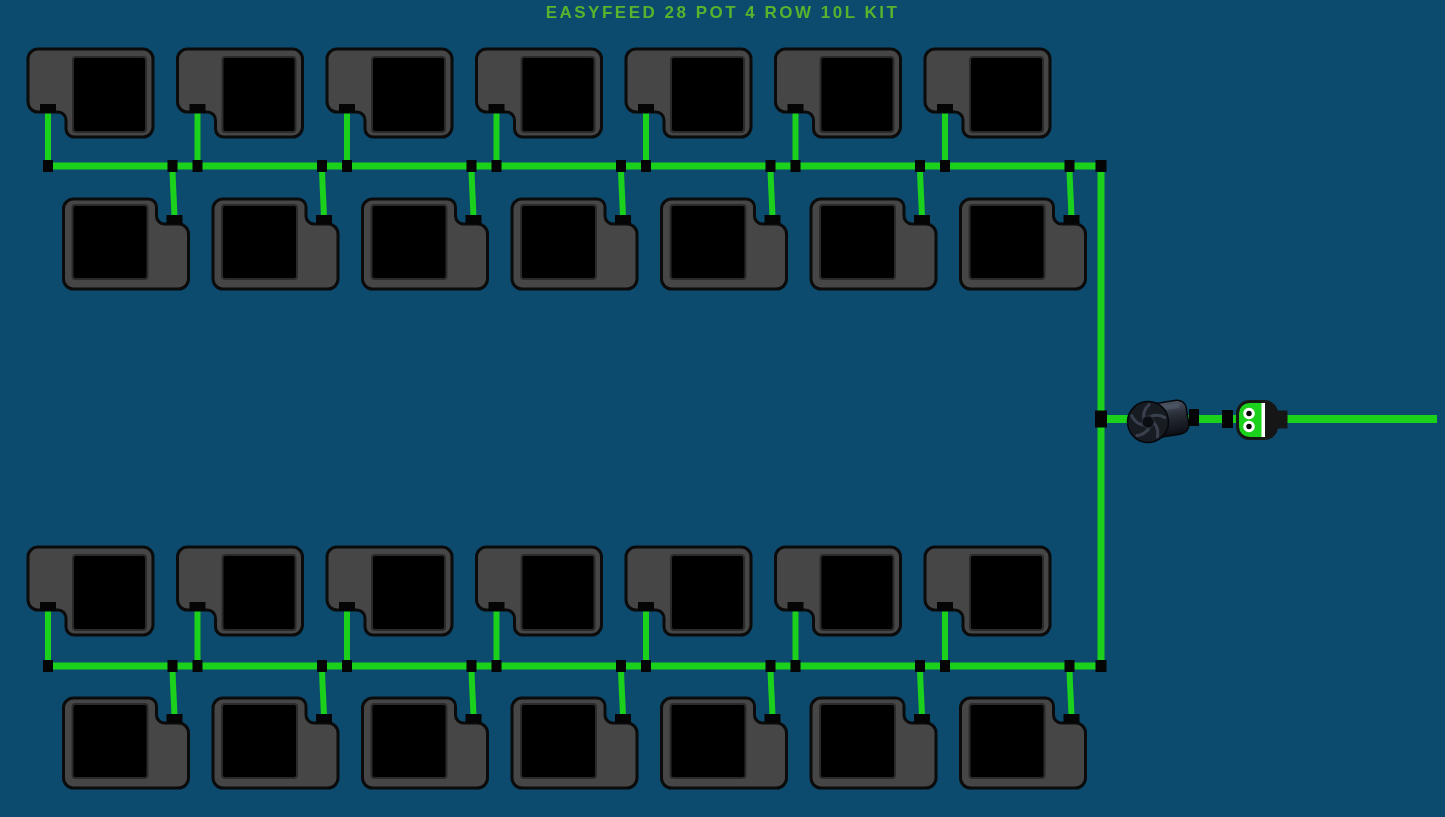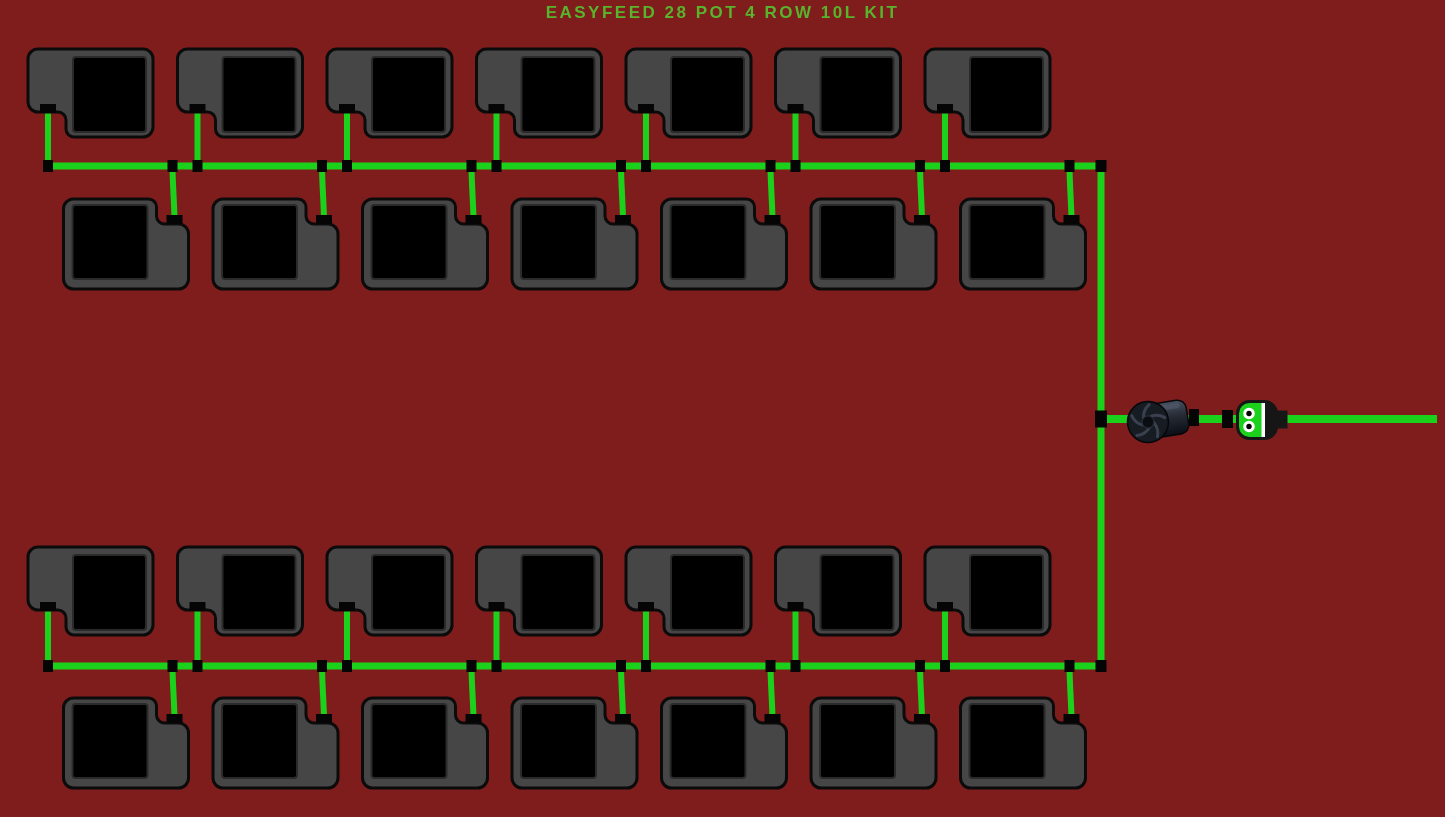--- a/index.html
+++ b/index.html
@@ -5,21 +5,21 @@
   html,body{margin:0;padding:0;background:#ffffff;}
   #stage{position:relative;width:1445px;height:817px;background:#ffffff;overflow:hidden;
          font-family:"Liberation Sans",sans-serif;}
   #diagram-title{position:absolute;top:3px;left:0;right:0;text-align:center;
          font-weight:bold;font-size:17px;letter-spacing:2.5px;white-space:nowrap;}
   #kit-svg{position:absolute;top:0;left:0;}
 </style>
 </head>
 <body>
 
-<div id="stage" style="background: #7f1d1d;">
+<div id="stage" style="background: #0c4a6e;">
   <svg id="kit-svg" width="1445" height="817" viewBox="0 0 1445 817">
       <defs>
         <linearGradient id="pgrad" x1="0" y1="0" x2="0" y2="1">
           <stop offset="0%" stop-color="#4a5363"></stop>
           <stop offset="45%" stop-color="#262b34"></stop>
           <stop offset="100%" stop-color="#0b0e14"></stop>
         </linearGradient>
         <clipPath id="doserClip">
           <rect x="1237.5" y="401.5" width="39" height="37" rx="12"></rect>
         </clipPath>

